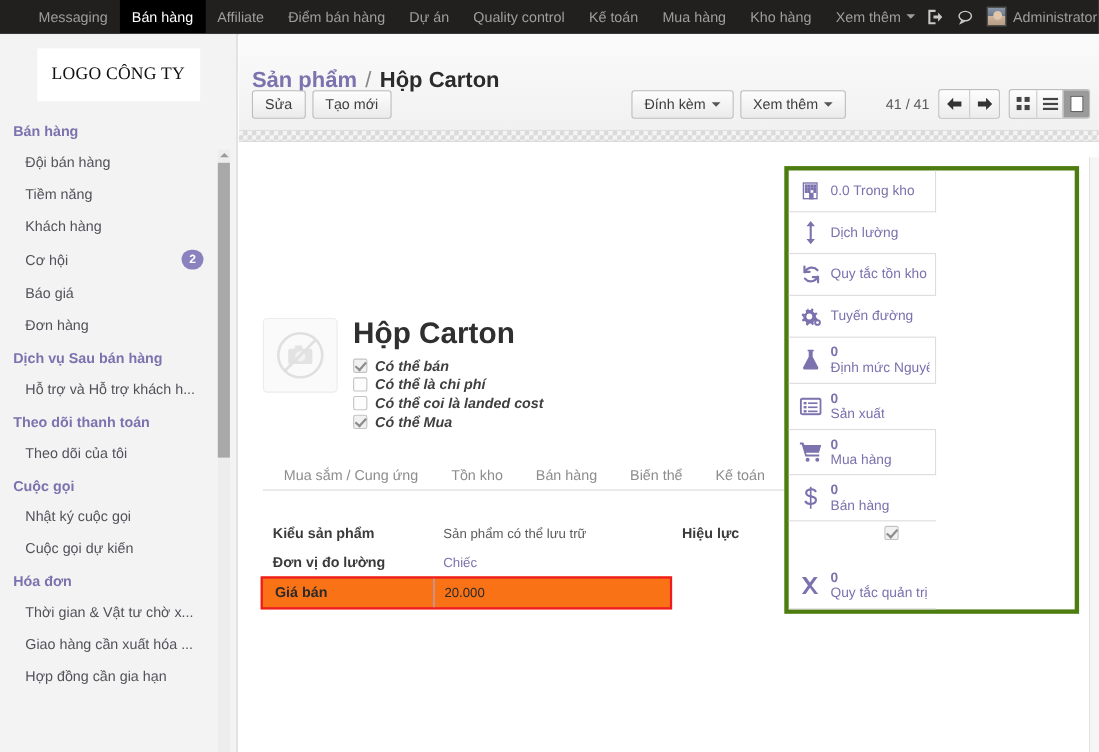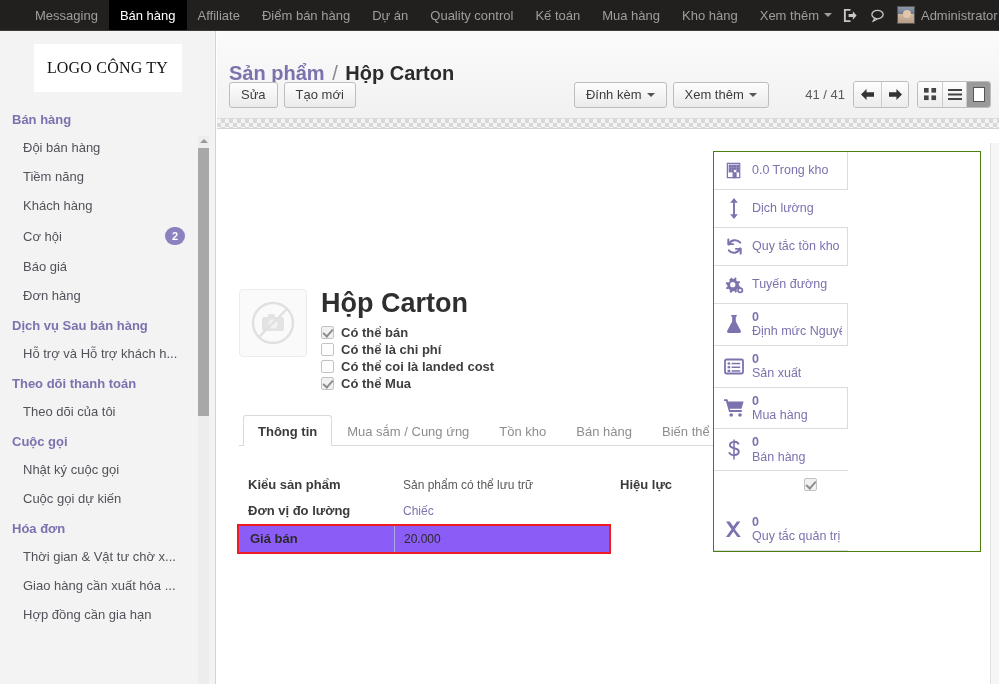--- a/index.html
+++ b/index.html
@@ -212,21 +212,21 @@
     background: #ffffff;
     height: 545px;
     padding: 20px 22px 0 22px;
     overflow: hidden;
   }
 
   
   #statbox {
     position: absolute; right: 18px; top: 22px;
     width: 268px;
-    border: 1px solid #4d7c0f;
+    border: 4px solid #4d7c0f;
     display: flex; flex-wrap: wrap;
     background: #ffffff;
   }
   .stat {
     width: 134px;
     min-height: 38px;
     border-right: 1px solid #dcdcdc;
     border-bottom: 1px solid #dcdcdc;
     display: flex; align-items: center;
     gap: 6px;
@@ -250,21 +250,21 @@
     background: #fafafa;
     border: 1px solid #ececec;
     border-radius: 4px;
     display: flex; align-items: center; justify-content: center;
     flex: 0 0 auto;
   }
   #prod-title {
     font-size: 27px; font-weight: bold;
     color: #2f2f2f; margin: 0 0 6px 0; line-height: 1.1;
   }
-  .cbrow { display: flex; align-items: center; gap: 7px; margin: 2px 0; }
+  .cbrow { display: flex; align-items: center; gap: 7px; margin: 2px 0; font-style: italic; }
   .cbrow label { font-weight: bold; color: #3f3f3f; font-size: 13px; cursor: pointer; }
   .cbox {
     width: 13px; height: 13px;
     border: 1px solid #c3c3c3; border-radius: 2px;
     background: #fdfdfd; position: relative;
     flex: 0 0 auto; cursor: pointer;
   }
   .cbox.checked { background: #f1f1f1; }
   .cbox.checked:after {
     content: "";
@@ -304,21 +304,21 @@
     width: 155px; flex: 0 0 155px;
     font-weight: bold; color: #3b3b3b; font-size: 13px;
     padding-left: 9px;
   }
   .fval { font-size: 12px; color: #5a5a5a; padding-left: 9px; }
   .fval.link { color: #7b72ae; }
   .fcol.right { width: 330px; }
   .fcol.right .flabel { width: 180px; flex: 0 0 180px; }
   .fcol.right .fval { border-left: 1px solid #dcdcdc; padding-left: 12px; height: 22px; display: flex; align-items: center; }
   #row-highlight {
-    background: #8b5cf6;
+    background: #f97316;
     border: 2px solid #ee1c22;
     height: 30px;
     margin-left: -2px;
   }
   #row-highlight .flabel { padding-left: 11px; color: #2a2a2a; }
   #row-highlight .fval {
     border-left: 1px solid #a8aae0;
     height: 26px; display: flex; align-items: center;
     padding-left: 9px; color: #2a2a2a;
   }
@@ -647,21 +647,20 @@
             </div>
             <div class="cbrow">
               <span class="cbox checked"></span>
               <label>Có thể Mua</label>
             </div>
           </div>
       </div>
     </div>
 
     <div id="tabs">
-        <div class="tab active"><span>Thông tin</span></div>
         <div class="tab"><span>Mua sắm / Cung ứng</span></div>
         <div class="tab"><span>Tồn kho</span></div>
         <div class="tab"><span>Bán hàng</span></div>
         <div class="tab"><span>Biến thể</span></div>
         <div class="tab"><span>Kế toán</span></div>
         <div class="tab"><span>Cảnh báo</span></div>
       </div>
 
     <div id="form">
       <div class="fcol">

